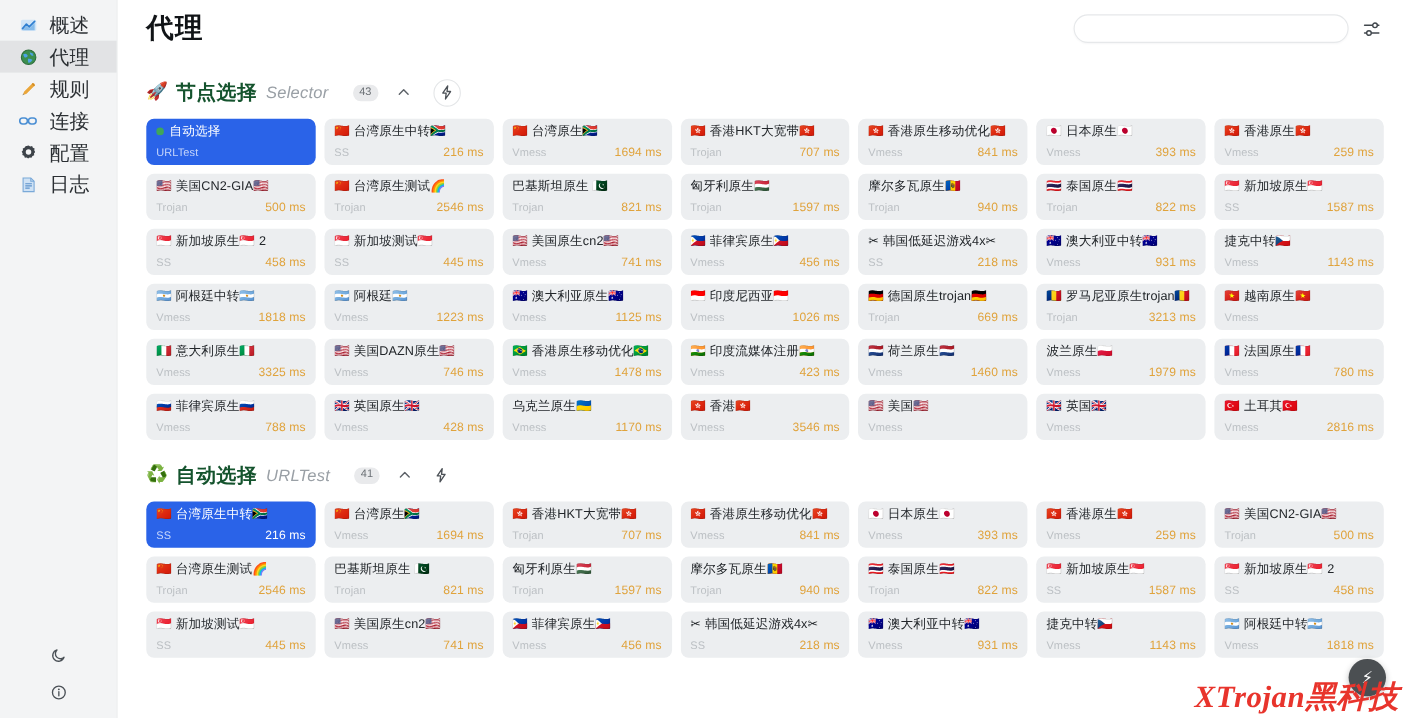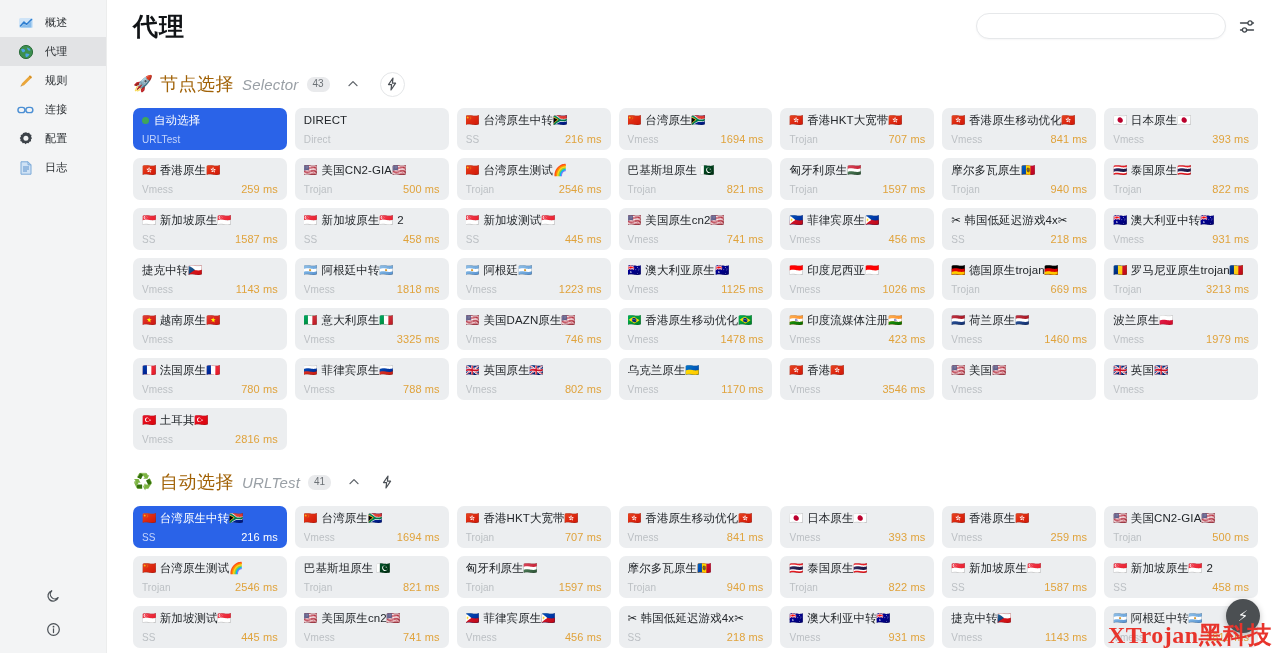--- a/index.html
+++ b/index.html
@@ -19,21 +19,21 @@
     background: #f3f4f5;
     border-right: 1px solid #eceded;
     display: flex; flex-direction: column;
     padding-top: 8px;
     flex: 0 0 107px;
     position: relative;
   }
   .nav-item {
     display: flex; align-items: center; gap: 11px;
     height: 29px; padding-left: 17px;
-    font-size: 11px; color: #2b2f33;
+    font-size: 18px; color: #2b2f33;
     cursor: pointer; user-select: none;
   }
   .nav-item .nav-label { white-space: nowrap; letter-spacing: .2px; }
   .nav-item.active { background: #e2e3e5; }
   .nav-ico {
     width: 17px; height: 17px;
     display: inline-flex; align-items: center; justify-content: center;
     font-size: 14px; line-height: 1;
   }
   .sb-bottom {
@@ -73,25 +73,25 @@
     height: 601px; overflow: hidden; padding: 0 22px 0 26px;
   }
 
   
   .group { margin-bottom: 4px; }
   .group-head {
     display: flex; align-items: center; gap: 7px;
     height: 36px; margin: 14px 0 6px 0;
   }
   .grp-emoji { font-size: 16px; line-height: 1; }
-  .grp-name { font-size: 18px; font-weight: 400; color: #a16207; letter-spacing: .5px; }
+  .grp-name { font-size: 18px; font-weight: 700; color: #14532d; letter-spacing: .5px; }
   .grp-type { font-size: 15px; color: #9aa0a6; margin-left: 1px; letter-spacing: .2px; font-style: italic; }
   .grp-badge {
     background: #e9eaec; color: #6b7075; font-size: 10px;
-    border-radius: 7px; padding: 1.5px 6px; line-height: 1.2; margin-left: 1px;
+    border-radius: 7px; padding: 1.5px 6px; line-height: 1.2; margin-left: 15px;
   }
   .grp-btn {
     width: 20px; height: 20px; display: flex; align-items: center; justify-content: center;
     color: #5d6268; cursor: pointer; font-size: 12px; margin-left: 6px;
   }
   .grp-btn.circled {
     width: 25px; height: 25px; border: 1px solid #e4e6e8; border-radius: 50%;
     background: #fff; margin-left: 10px;
   }
 
@@ -139,21 +139,21 @@
   }
 
   
   .watermark {
     position: absolute; right: 8px; bottom: 4px;
     z-index: 50; pointer-events: none;
     font-family: "Liberation Serif", serif;
     text-align: left;
   }
   .wm1 {
-    color: #e8342c; font-size: 24px; font-weight: 700;
+    color: #e8342c; font-size: 28px; font-style: italic; font-weight: 700;
     letter-spacing: .5px; line-height: 28px; white-space: nowrap;
   }
   .wm2 {
     color: #e8342c; font-size: 21px; font-style: italic; font-weight: 700;
     line-height: 24px; white-space: nowrap; padding-left: 26px;
   }
   .wm-arrow { font-style: normal; font-weight: 400; }
 </style>
 </head>
 <body>
@@ -280,216 +280,209 @@
             </div>
             <div class="grid">
               <div class="card active">
                 <div class="card-name"><span class="dot"></span>自动选择</div>
                 <div class="card-foot">
                   <span class="card-proto">URLTest</span>
                   <span class="card-delay"></span>
                 </div>
               </div>
               <div class="card plain">
-                <div class="card-name">DIRECT</div>
-                <div class="card-foot">
-                  <span class="card-proto">Direct</span>
+                <div class="card-name">🇨🇳 台湾原生中转🇿🇦</div>
+                <div class="card-foot">
+                  <span class="card-proto">SS</span>
+                  <span class="card-delay">216 ms</span>
+                </div>
+              </div>
+              <div class="card plain">
+                <div class="card-name">🇨🇳 台湾原生🇿🇦</div>
+                <div class="card-foot">
+                  <span class="card-proto">Vmess</span>
+                  <span class="card-delay">1694 ms</span>
+                </div>
+              </div>
+              <div class="card plain">
+                <div class="card-name">🇭🇰 香港HKT大宽带🇭🇰</div>
+                <div class="card-foot">
+                  <span class="card-proto">Trojan</span>
+                  <span class="card-delay">707 ms</span>
+                </div>
+              </div>
+              <div class="card plain">
+                <div class="card-name">🇭🇰 香港原生移动优化🇭🇰</div>
+                <div class="card-foot">
+                  <span class="card-proto">Vmess</span>
+                  <span class="card-delay">841 ms</span>
+                </div>
+              </div>
+              <div class="card plain">
+                <div class="card-name">🇯🇵 日本原生🇯🇵</div>
+                <div class="card-foot">
+                  <span class="card-proto">Vmess</span>
+                  <span class="card-delay">393 ms</span>
+                </div>
+              </div>
+              <div class="card plain">
+                <div class="card-name">🇭🇰 香港原生🇭🇰</div>
+                <div class="card-foot">
+                  <span class="card-proto">Vmess</span>
+                  <span class="card-delay">259 ms</span>
+                </div>
+              </div>
+              <div class="card plain">
+                <div class="card-name">🇺🇸 美国CN2-GIA🇺🇸</div>
+                <div class="card-foot">
+                  <span class="card-proto">Trojan</span>
+                  <span class="card-delay">500 ms</span>
+                </div>
+              </div>
+              <div class="card plain">
+                <div class="card-name">🇨🇳 台湾原生测试🌈</div>
+                <div class="card-foot">
+                  <span class="card-proto">Trojan</span>
+                  <span class="card-delay">2546 ms</span>
+                </div>
+              </div>
+              <div class="card plain">
+                <div class="card-name">巴基斯坦原生 🇵🇰</div>
+                <div class="card-foot">
+                  <span class="card-proto">Trojan</span>
+                  <span class="card-delay">821 ms</span>
+                </div>
+              </div>
+              <div class="card plain">
+                <div class="card-name">匈牙利原生🇭🇺</div>
+                <div class="card-foot">
+                  <span class="card-proto">Trojan</span>
+                  <span class="card-delay">1597 ms</span>
+                </div>
+              </div>
+              <div class="card plain">
+                <div class="card-name">摩尔多瓦原生🇲🇩</div>
+                <div class="card-foot">
+                  <span class="card-proto">Trojan</span>
+                  <span class="card-delay">940 ms</span>
+                </div>
+              </div>
+              <div class="card plain">
+                <div class="card-name">🇹🇭 泰国原生🇹🇭</div>
+                <div class="card-foot">
+                  <span class="card-proto">Trojan</span>
+                  <span class="card-delay">822 ms</span>
+                </div>
+              </div>
+              <div class="card plain">
+                <div class="card-name">🇸🇬 新加坡原生🇸🇬</div>
+                <div class="card-foot">
+                  <span class="card-proto">SS</span>
+                  <span class="card-delay">1587 ms</span>
+                </div>
+              </div>
+              <div class="card plain">
+                <div class="card-name">🇸🇬 新加坡原生🇸🇬 2</div>
+                <div class="card-foot">
+                  <span class="card-proto">SS</span>
+                  <span class="card-delay">458 ms</span>
+                </div>
+              </div>
+              <div class="card plain">
+                <div class="card-name">🇸🇬 新加坡测试🇸🇬</div>
+                <div class="card-foot">
+                  <span class="card-proto">SS</span>
+                  <span class="card-delay">445 ms</span>
+                </div>
+              </div>
+              <div class="card plain">
+                <div class="card-name">🇺🇸 美国原生cn2🇺🇸</div>
+                <div class="card-foot">
+                  <span class="card-proto">Vmess</span>
+                  <span class="card-delay">741 ms</span>
+                </div>
+              </div>
+              <div class="card plain">
+                <div class="card-name">🇵🇭 菲律宾原生🇵🇭</div>
+                <div class="card-foot">
+                  <span class="card-proto">Vmess</span>
+                  <span class="card-delay">456 ms</span>
+                </div>
+              </div>
+              <div class="card plain">
+                <div class="card-name">✂ 韩国低延迟游戏4x✂</div>
+                <div class="card-foot">
+                  <span class="card-proto">SS</span>
+                  <span class="card-delay">218 ms</span>
+                </div>
+              </div>
+              <div class="card plain">
+                <div class="card-name">🇦🇺 澳大利亚中转🇦🇺</div>
+                <div class="card-foot">
+                  <span class="card-proto">Vmess</span>
+                  <span class="card-delay">931 ms</span>
+                </div>
+              </div>
+              <div class="card plain">
+                <div class="card-name">捷克中转🇨🇿</div>
+                <div class="card-foot">
+                  <span class="card-proto">Vmess</span>
+                  <span class="card-delay">1143 ms</span>
+                </div>
+              </div>
+              <div class="card plain">
+                <div class="card-name">🇦🇷 阿根廷中转🇦🇷</div>
+                <div class="card-foot">
+                  <span class="card-proto">Vmess</span>
+                  <span class="card-delay">1818 ms</span>
+                </div>
+              </div>
+              <div class="card plain">
+                <div class="card-name">🇦🇷 阿根廷🇦🇷</div>
+                <div class="card-foot">
+                  <span class="card-proto">Vmess</span>
+                  <span class="card-delay">1223 ms</span>
+                </div>
+              </div>
+              <div class="card plain">
+                <div class="card-name">🇦🇺 澳大利亚原生🇦🇺</div>
+                <div class="card-foot">
+                  <span class="card-proto">Vmess</span>
+                  <span class="card-delay">1125 ms</span>
+                </div>
+              </div>
+              <div class="card plain">
+                <div class="card-name">🇮🇩 印度尼西亚🇮🇩</div>
+                <div class="card-foot">
+                  <span class="card-proto">Vmess</span>
+                  <span class="card-delay">1026 ms</span>
+                </div>
+              </div>
+              <div class="card plain">
+                <div class="card-name">🇩🇪 德国原生trojan🇩🇪</div>
+                <div class="card-foot">
+                  <span class="card-proto">Trojan</span>
+                  <span class="card-delay">669 ms</span>
+                </div>
+              </div>
+              <div class="card plain">
+                <div class="card-name">🇷🇴 罗马尼亚原生trojan🇷🇴</div>
+                <div class="card-foot">
+                  <span class="card-proto">Trojan</span>
+                  <span class="card-delay">3213 ms</span>
+                </div>
+              </div>
+              <div class="card plain">
+                <div class="card-name">🇻🇳 越南原生🇻🇳</div>
+                <div class="card-foot">
+                  <span class="card-proto">Vmess</span>
                   <span class="card-delay"></span>
                 </div>
               </div>
               <div class="card plain">
-                <div class="card-name">🇨🇳 台湾原生中转🇿🇦</div>
-                <div class="card-foot">
-                  <span class="card-proto">SS</span>
-                  <span class="card-delay">216 ms</span>
-                </div>
-              </div>
-              <div class="card plain">
-                <div class="card-name">🇨🇳 台湾原生🇿🇦</div>
-                <div class="card-foot">
-                  <span class="card-proto">Vmess</span>
-                  <span class="card-delay">1694 ms</span>
-                </div>
-              </div>
-              <div class="card plain">
-                <div class="card-name">🇭🇰 香港HKT大宽带🇭🇰</div>
-                <div class="card-foot">
-                  <span class="card-proto">Trojan</span>
-                  <span class="card-delay">707 ms</span>
-                </div>
-              </div>
-              <div class="card plain">
-                <div class="card-name">🇭🇰 香港原生移动优化🇭🇰</div>
-                <div class="card-foot">
-                  <span class="card-proto">Vmess</span>
-                  <span class="card-delay">841 ms</span>
-                </div>
-              </div>
-              <div class="card plain">
-                <div class="card-name">🇯🇵 日本原生🇯🇵</div>
-                <div class="card-foot">
-                  <span class="card-proto">Vmess</span>
-                  <span class="card-delay">393 ms</span>
-                </div>
-              </div>
-              <div class="card plain">
-                <div class="card-name">🇭🇰 香港原生🇭🇰</div>
-                <div class="card-foot">
-                  <span class="card-proto">Vmess</span>
-                  <span class="card-delay">259 ms</span>
-                </div>
-              </div>
-              <div class="card plain">
-                <div class="card-name">🇺🇸 美国CN2-GIA🇺🇸</div>
-                <div class="card-foot">
-                  <span class="card-proto">Trojan</span>
-                  <span class="card-delay">500 ms</span>
-                </div>
-              </div>
-              <div class="card plain">
-                <div class="card-name">🇨🇳 台湾原生测试🌈</div>
-                <div class="card-foot">
-                  <span class="card-proto">Trojan</span>
-                  <span class="card-delay">2546 ms</span>
-                </div>
-              </div>
-              <div class="card plain">
-                <div class="card-name">巴基斯坦原生 🇵🇰</div>
-                <div class="card-foot">
-                  <span class="card-proto">Trojan</span>
-                  <span class="card-delay">821 ms</span>
-                </div>
-              </div>
-              <div class="card plain">
-                <div class="card-name">匈牙利原生🇭🇺</div>
-                <div class="card-foot">
-                  <span class="card-proto">Trojan</span>
-                  <span class="card-delay">1597 ms</span>
-                </div>
-              </div>
-              <div class="card plain">
-                <div class="card-name">摩尔多瓦原生🇲🇩</div>
-                <div class="card-foot">
-                  <span class="card-proto">Trojan</span>
-                  <span class="card-delay">940 ms</span>
-                </div>
-              </div>
-              <div class="card plain">
-                <div class="card-name">🇹🇭 泰国原生🇹🇭</div>
-                <div class="card-foot">
-                  <span class="card-proto">Trojan</span>
-                  <span class="card-delay">822 ms</span>
-                </div>
-              </div>
-              <div class="card plain">
-                <div class="card-name">🇸🇬 新加坡原生🇸🇬</div>
-                <div class="card-foot">
-                  <span class="card-proto">SS</span>
-                  <span class="card-delay">1587 ms</span>
-                </div>
-              </div>
-              <div class="card plain">
-                <div class="card-name">🇸🇬 新加坡原生🇸🇬 2</div>
-                <div class="card-foot">
-                  <span class="card-proto">SS</span>
-                  <span class="card-delay">458 ms</span>
-                </div>
-              </div>
-              <div class="card plain">
-                <div class="card-name">🇸🇬 新加坡测试🇸🇬</div>
-                <div class="card-foot">
-                  <span class="card-proto">SS</span>
-                  <span class="card-delay">445 ms</span>
-                </div>
-              </div>
-              <div class="card plain">
-                <div class="card-name">🇺🇸 美国原生cn2🇺🇸</div>
-                <div class="card-foot">
-                  <span class="card-proto">Vmess</span>
-                  <span class="card-delay">741 ms</span>
-                </div>
-              </div>
-              <div class="card plain">
-                <div class="card-name">🇵🇭 菲律宾原生🇵🇭</div>
-                <div class="card-foot">
-                  <span class="card-proto">Vmess</span>
-                  <span class="card-delay">456 ms</span>
-                </div>
-              </div>
-              <div class="card plain">
-                <div class="card-name">✂ 韩国低延迟游戏4x✂</div>
-                <div class="card-foot">
-                  <span class="card-proto">SS</span>
-                  <span class="card-delay">218 ms</span>
-                </div>
-              </div>
-              <div class="card plain">
-                <div class="card-name">🇦🇺 澳大利亚中转🇦🇺</div>
-                <div class="card-foot">
-                  <span class="card-proto">Vmess</span>
-                  <span class="card-delay">931 ms</span>
-                </div>
-              </div>
-              <div class="card plain">
-                <div class="card-name">捷克中转🇨🇿</div>
-                <div class="card-foot">
-                  <span class="card-proto">Vmess</span>
-                  <span class="card-delay">1143 ms</span>
-                </div>
-              </div>
-              <div class="card plain">
-                <div class="card-name">🇦🇷 阿根廷中转🇦🇷</div>
-                <div class="card-foot">
-                  <span class="card-proto">Vmess</span>
-                  <span class="card-delay">1818 ms</span>
-                </div>
-              </div>
-              <div class="card plain">
-                <div class="card-name">🇦🇷 阿根廷🇦🇷</div>
-                <div class="card-foot">
-                  <span class="card-proto">Vmess</span>
-                  <span class="card-delay">1223 ms</span>
-                </div>
-              </div>
-              <div class="card plain">
-                <div class="card-name">🇦🇺 澳大利亚原生🇦🇺</div>
-                <div class="card-foot">
-                  <span class="card-proto">Vmess</span>
-                  <span class="card-delay">1125 ms</span>
-                </div>
-              </div>
-              <div class="card plain">
-                <div class="card-name">🇮🇩 印度尼西亚🇮🇩</div>
-                <div class="card-foot">
-                  <span class="card-proto">Vmess</span>
-                  <span class="card-delay">1026 ms</span>
-                </div>
-              </div>
-              <div class="card plain">
-                <div class="card-name">🇩🇪 德国原生trojan🇩🇪</div>
-                <div class="card-foot">
-                  <span class="card-proto">Trojan</span>
-                  <span class="card-delay">669 ms</span>
-                </div>
-              </div>
-              <div class="card plain">
-                <div class="card-name">🇷🇴 罗马尼亚原生trojan🇷🇴</div>
-                <div class="card-foot">
-                  <span class="card-proto">Trojan</span>
-                  <span class="card-delay">3213 ms</span>
-                </div>
-              </div>
-              <div class="card plain">
-                <div class="card-name">🇻🇳 越南原生🇻🇳</div>
-                <div class="card-foot">
-                  <span class="card-proto">Vmess</span>
-                  <span class="card-delay"></span>
-                </div>
-              </div>
-              <div class="card plain">
                 <div class="card-name">🇮🇹 意大利原生🇮🇹</div>
                 <div class="card-foot">
                   <span class="card-proto">Vmess</span>
                   <span class="card-delay">3325 ms</span>
                 </div>
               </div>
               <div class="card plain">
                 <div class="card-name">🇺🇸 美国DAZN原生🇺🇸</div>
                 <div class="card-foot">
                   <span class="card-proto">Vmess</span>
@@ -535,21 +528,21 @@
                 <div class="card-name">🇷🇺 菲律宾原生🇷🇺</div>
                 <div class="card-foot">
                   <span class="card-proto">Vmess</span>
                   <span class="card-delay">788 ms</span>
                 </div>
               </div>
               <div class="card plain">
                 <div class="card-name">🇬🇧 英国原生🇬🇧</div>
                 <div class="card-foot">
                   <span class="card-proto">Vmess</span>
-                  <span class="card-delay">802 ms</span>
+                  <span class="card-delay">428 ms</span>
                 </div>
               </div>
               <div class="card plain">
                 <div class="card-name">乌克兰原生🇺🇦</div>
                 <div class="card-foot">
                   <span class="card-proto">Vmess</span>
                   <span class="card-delay">1170 ms</span>
                 </div>
               </div>
               <div class="card plain">

